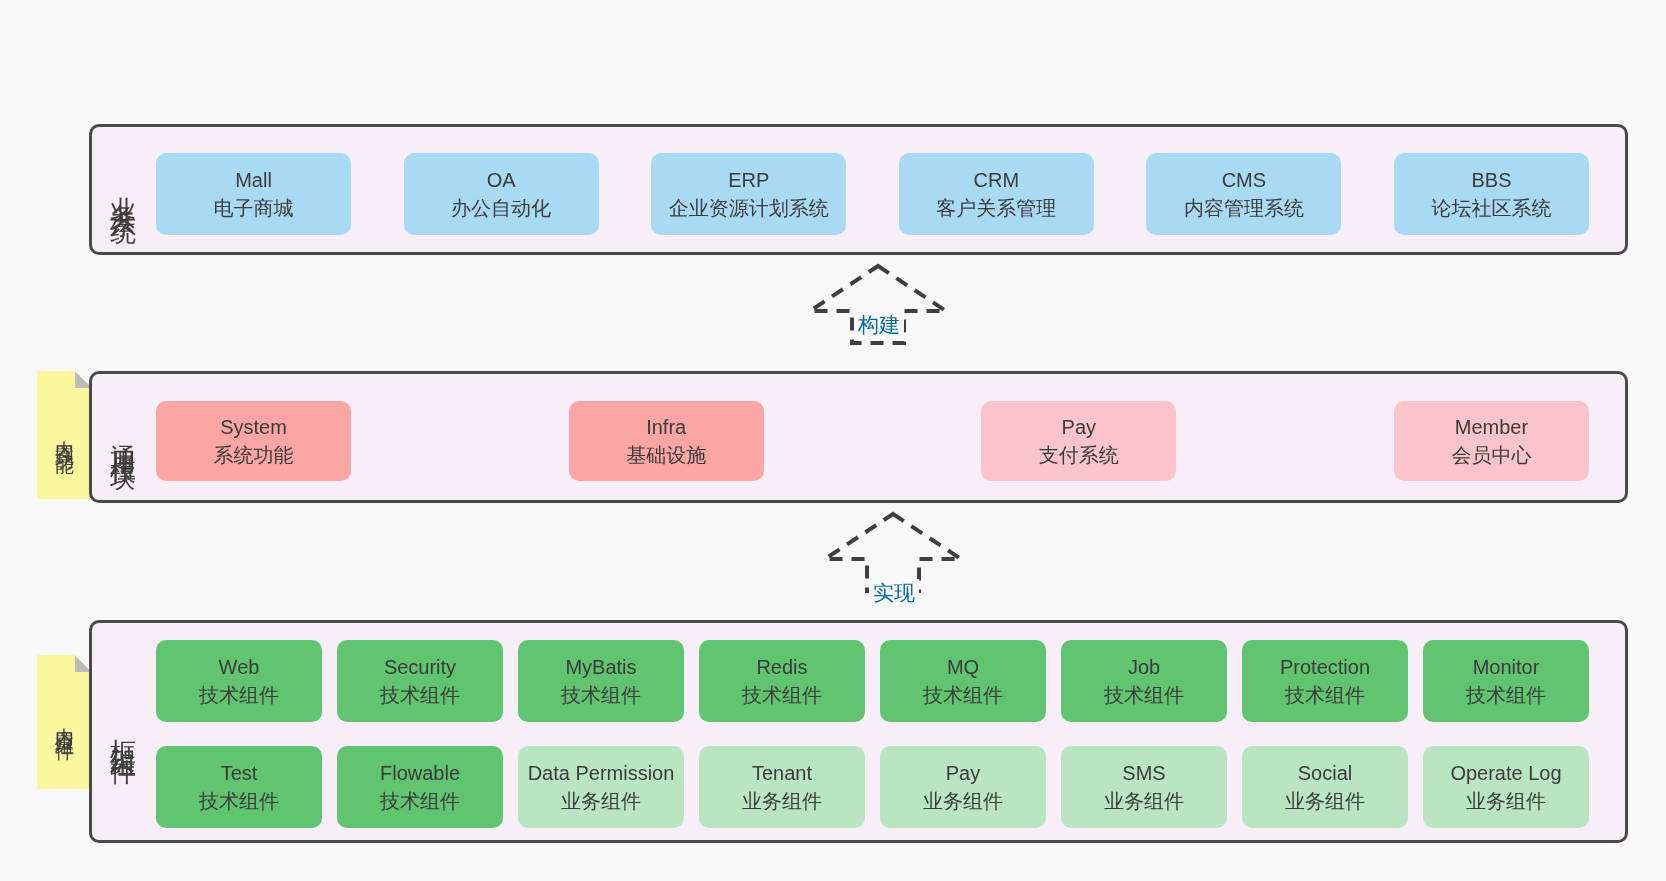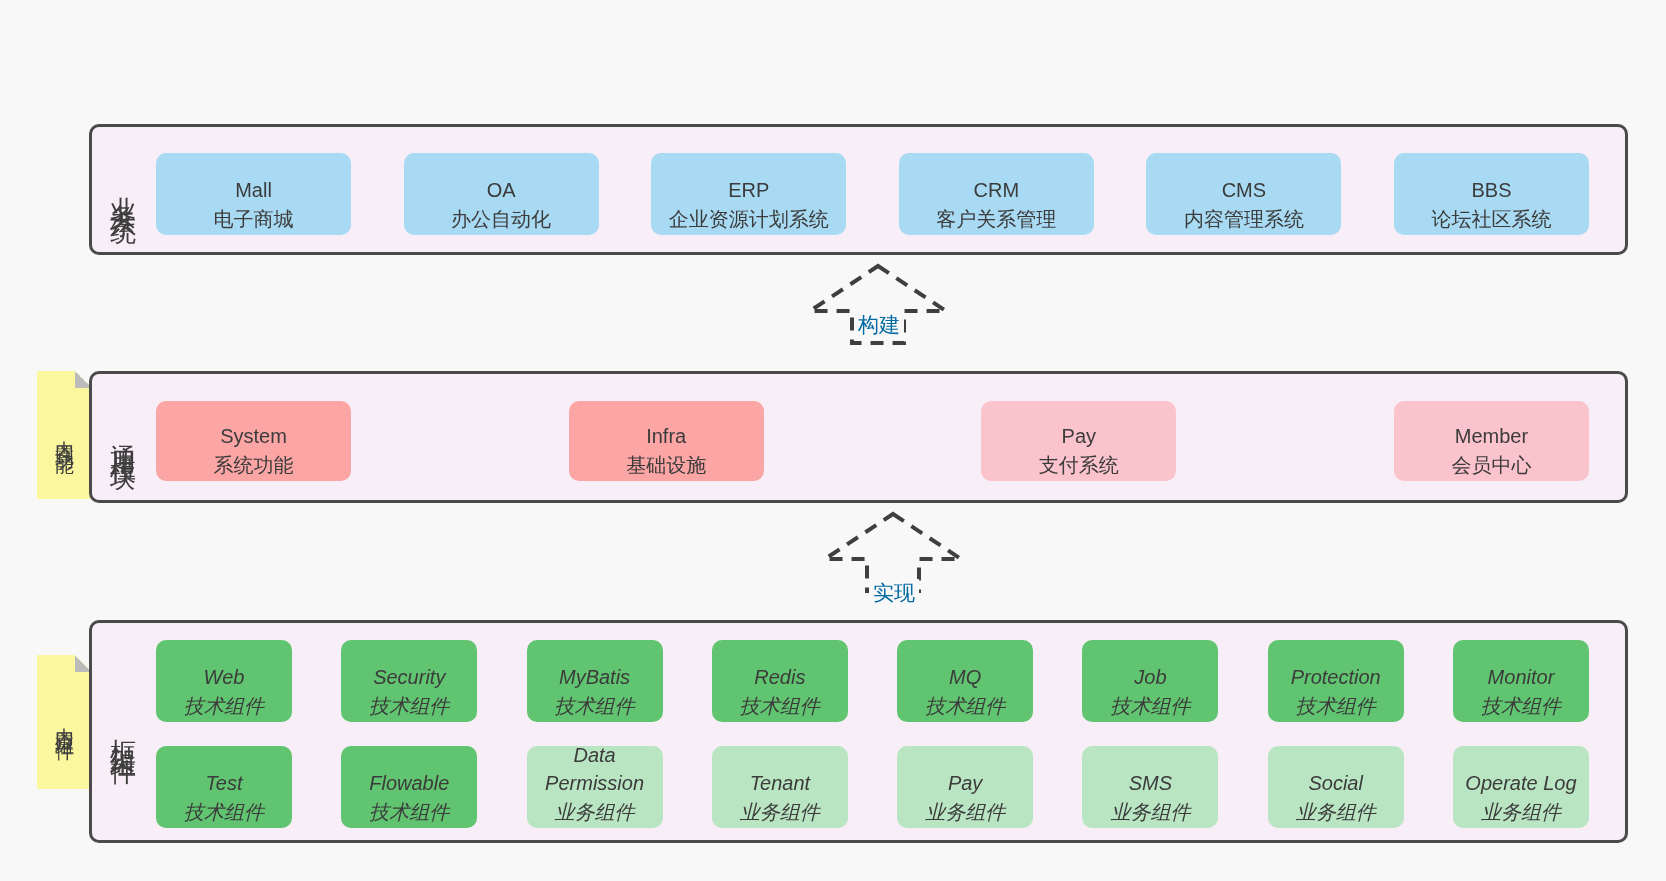--- a/index.html
+++ b/index.html
@@ -25,25 +25,25 @@
   .boxes{
     position:absolute;left:64px;right:36px;
     display:flex;justify-content:space-between;
   }
   .layer-1 .boxes{top:26px;}
   .layer-2 .boxes{top:27px;}
   .layer-3 .boxes.row-1{top:17px;}
   .layer-3 .boxes.row-2{top:123px;}
   .box{
     box-sizing:border-box;border-radius:10px;
-    display:flex;flex-direction:column;align-items:center;justify-content:flex-end;
+    display:flex;flex-direction:column;align-items:center;justify-content:center;
     text-align:center;font-size:20px;line-height:1.42;padding:2px 8px;
   }
   .w195{width:195px;}
-  .w150{width:136px;font-style:italic;}
+  .w150{width:166px;}
   .h82{height:82px;}
   .h80{height:80px;}
   .blue{background:#a9daf3;}
   .red{background:#fca5a5;}
   .pink{background:#fbc3cc;}
   .green{background:#60c470;}
   .lightgreen{background:#b9e5c3;}
   .arrow{position:absolute;width:142px;height:83px;}
   .arrow-1{left:807px;top:263px;}
   .arrow-2{left:822px;top:511px;}

